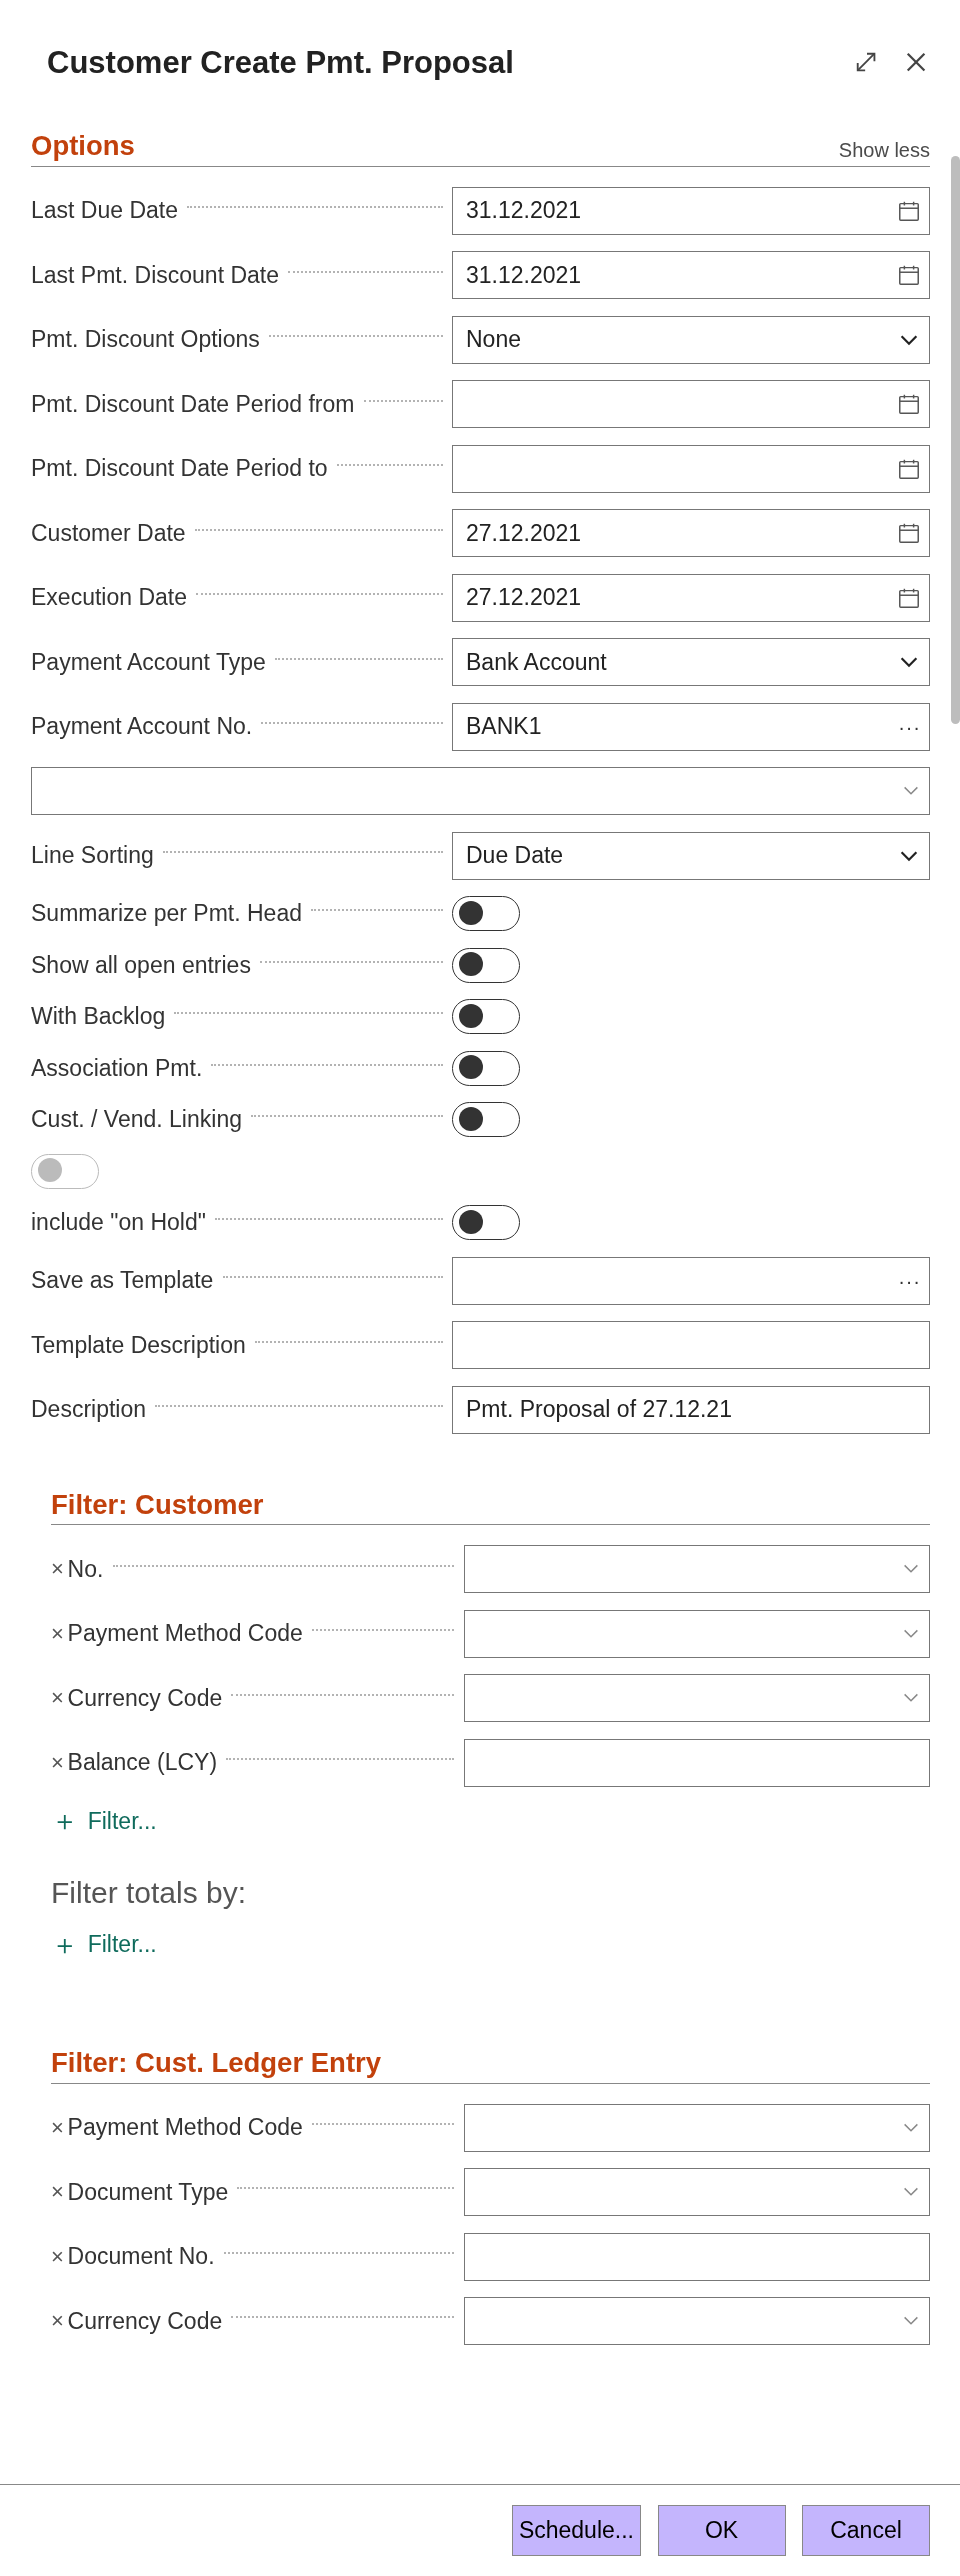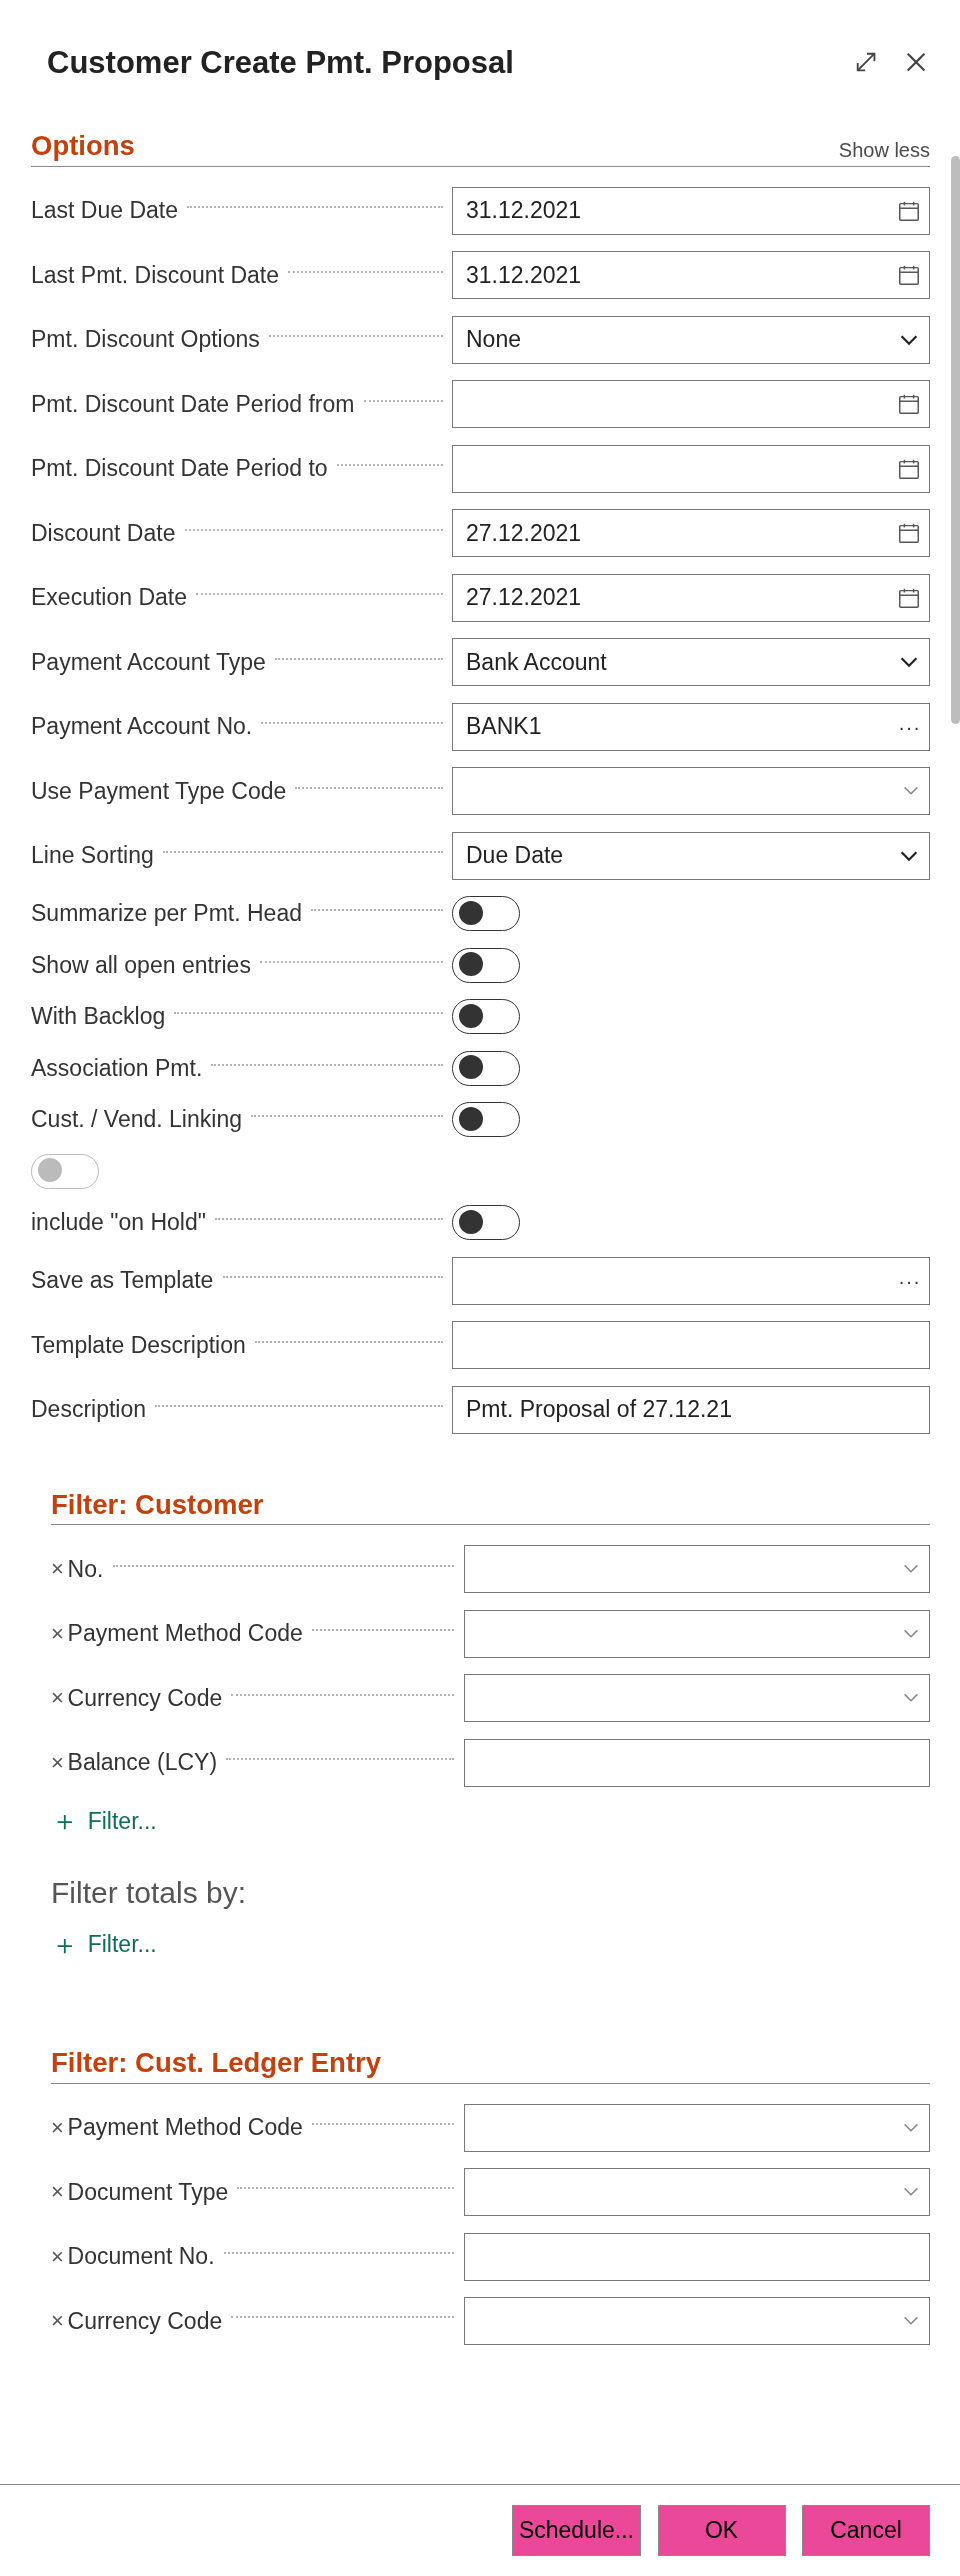--- a/index.html
+++ b/index.html
@@ -128,21 +128,21 @@
     background:#fff;
     padding: 20px 31px;
     display:flex;
     justify-content:flex-end;
     gap: 16.5px;
   }
   .btn {
     min-width: 128px;
     height: 51px;
     border: 1.4px solid #888;
-    background:#ec4899;
+    background:#c4b5fd;
     font-size: 23px;
     font-family: inherit;
     cursor:pointer;
   }
 
   
   .scrollthumb {
     position:fixed;
     right:0; top:156px;
     width:9.2px; height:568px;
@@ -272,21 +272,21 @@
     <span class="glyph cal">
         <svg width="24" height="24" viewBox="0 0 26 26">
           <use href="#i-cal"></use>
         </svg>
       </span>
   </div>
 </div>
 
 <div class="row">
   <div class="label-wrap">
-      <span class="txtlabel">Discount Date</span>
+      <span class="txtlabel">Customer Date</span>
       <span class="dots"></span>
     </div>
   <div class="field">
     <input class="input" value="27.12.2021" style="">
     <span class="glyph cal">
         <svg width="24" height="24" viewBox="0 0 26 26">
           <use href="#i-cal"></use>
         </svg>
       </span>
   </div>
@@ -327,24 +327,20 @@
       <span class="txtlabel">Payment Account No.</span>
       <span class="dots"></span>
     </div>
   <div class="field">
     <input class="input" value="BANK1" style="">
     <span class="glyph dots3">···</span>
   </div>
 </div>
 
 <div class="row">
-  <div class="label-wrap">
-      <span class="txtlabel">Use Payment Type Code</span>
-      <span class="dots"></span>
-    </div>
   <div class="field">
     <input class="input" value="" style="">
     <span class="glyph chev-light">
         <svg width="20" height="20" viewBox="0 0 22 22">
           <use href="#i-chev-light"></use>
         </svg>
       </span>
   </div>
 </div>
 

